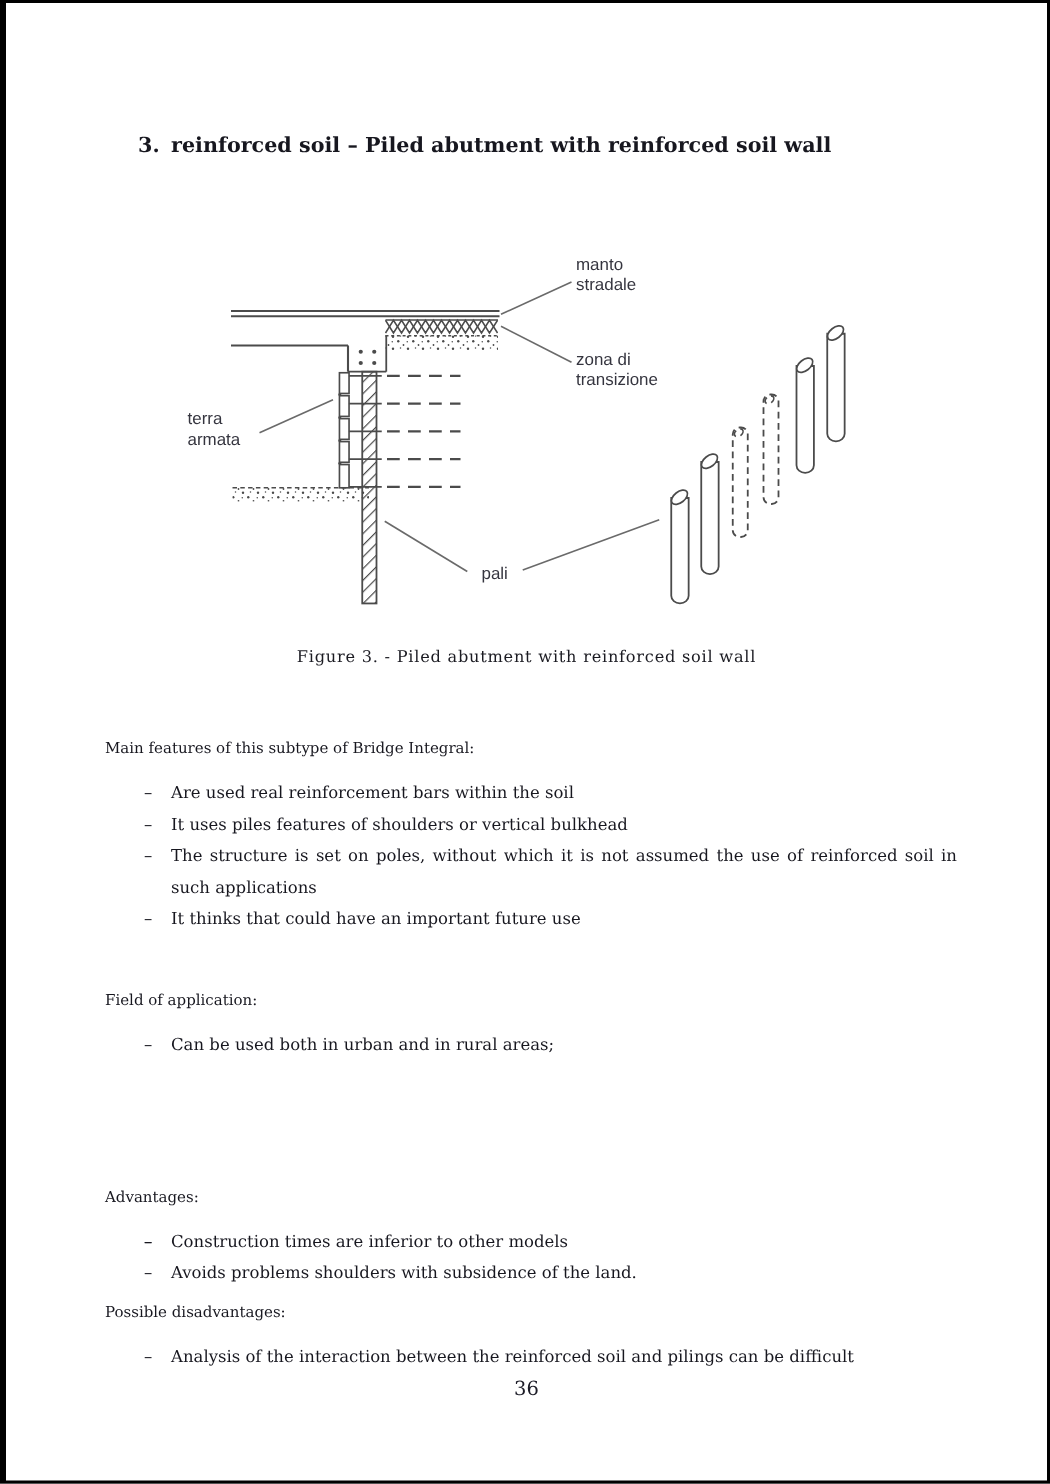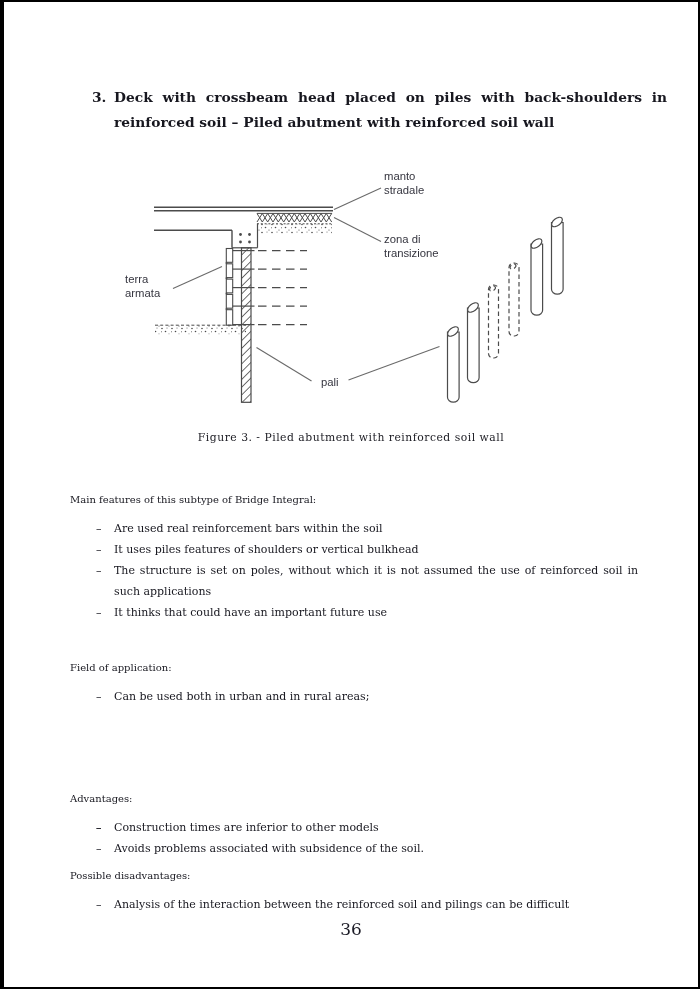--- a/index.html
+++ b/index.html
@@ -37,32 +37,31 @@
   .sec-title{font-size:10px;line-height:21px;}
   .items{margin-top:8px;}
   .item{position:relative;padding-left:44px;text-align:justify;}
   .dash{position:absolute;left:26px;top:0;}
   .s0{top:487px;}
   .s1{top:655px;}
   .s2{top:738px;margin-top:48px;}
   .s3{top:863px;}
   .pagenum{
     position:absolute;top:917px;left:0;width:100%;
-    text-align:center;font-size:17px;color:#1b1b26;
+    text-align:center;font-size:13px;color:#1b1b26;
   }
 </style>
 </head>
 <body>
 
 <div class="page">
 
   <div class="heading">
     <span class="h-num">3.</span>
     <div class="h-body">
-      <div class="h-line1">Deck with crossbeam head placed on piles with back-shoulders in</div>
       <div class="h-line2">reinforced soil – Piled abutment with reinforced soil wall</div>
     </div>
   </div>
 
   <svg class="figure-svg" viewBox="0 0 700 460">
     <defs>
       <pattern id="hatchP" width="5.5" height="5.5" patternUnits="userSpaceOnUse" patternTransform="rotate(45)">
         <line x1="0" y1="0" x2="0" y2="5.5" stroke="#4b4b4b" stroke-width="1.6"></line>
       </pattern>
       <pattern id="stippleP" width="10" height="8" patternUnits="userSpaceOnUse">
@@ -199,21 +198,21 @@
     <div class="items">
       <div class="item"><span class="dash">–</span><span>Can be used both in urban and in rural areas;</span></div>
     </div>
   </section>
 
   <section class="txt s2">
     <div class="sec-title">Advantages:</div>
     <div class="items">
       <div class="item"><span class="dash">–</span></div>
       <div class="item"><span class="dash">–</span><span>Construction times are inferior to other models</span></div>
-      <div class="item"><span class="dash">–</span><span>Avoids problems associated with subsidence of the soil.</span></div>
+      <div class="item"><span class="dash">–</span><span>Avoids problems shoulders with subsidence of the land.</span></div>
     </div>
   </section>
 
   <section class="txt s3">
     <div class="sec-title">Possible disadvantages:</div>
     <div class="items">
       <div class="item"><span class="dash">–</span><span>Analysis of the interaction between the reinforced soil and pilings can be difficult</span></div>
     </div>
   </section>
 

